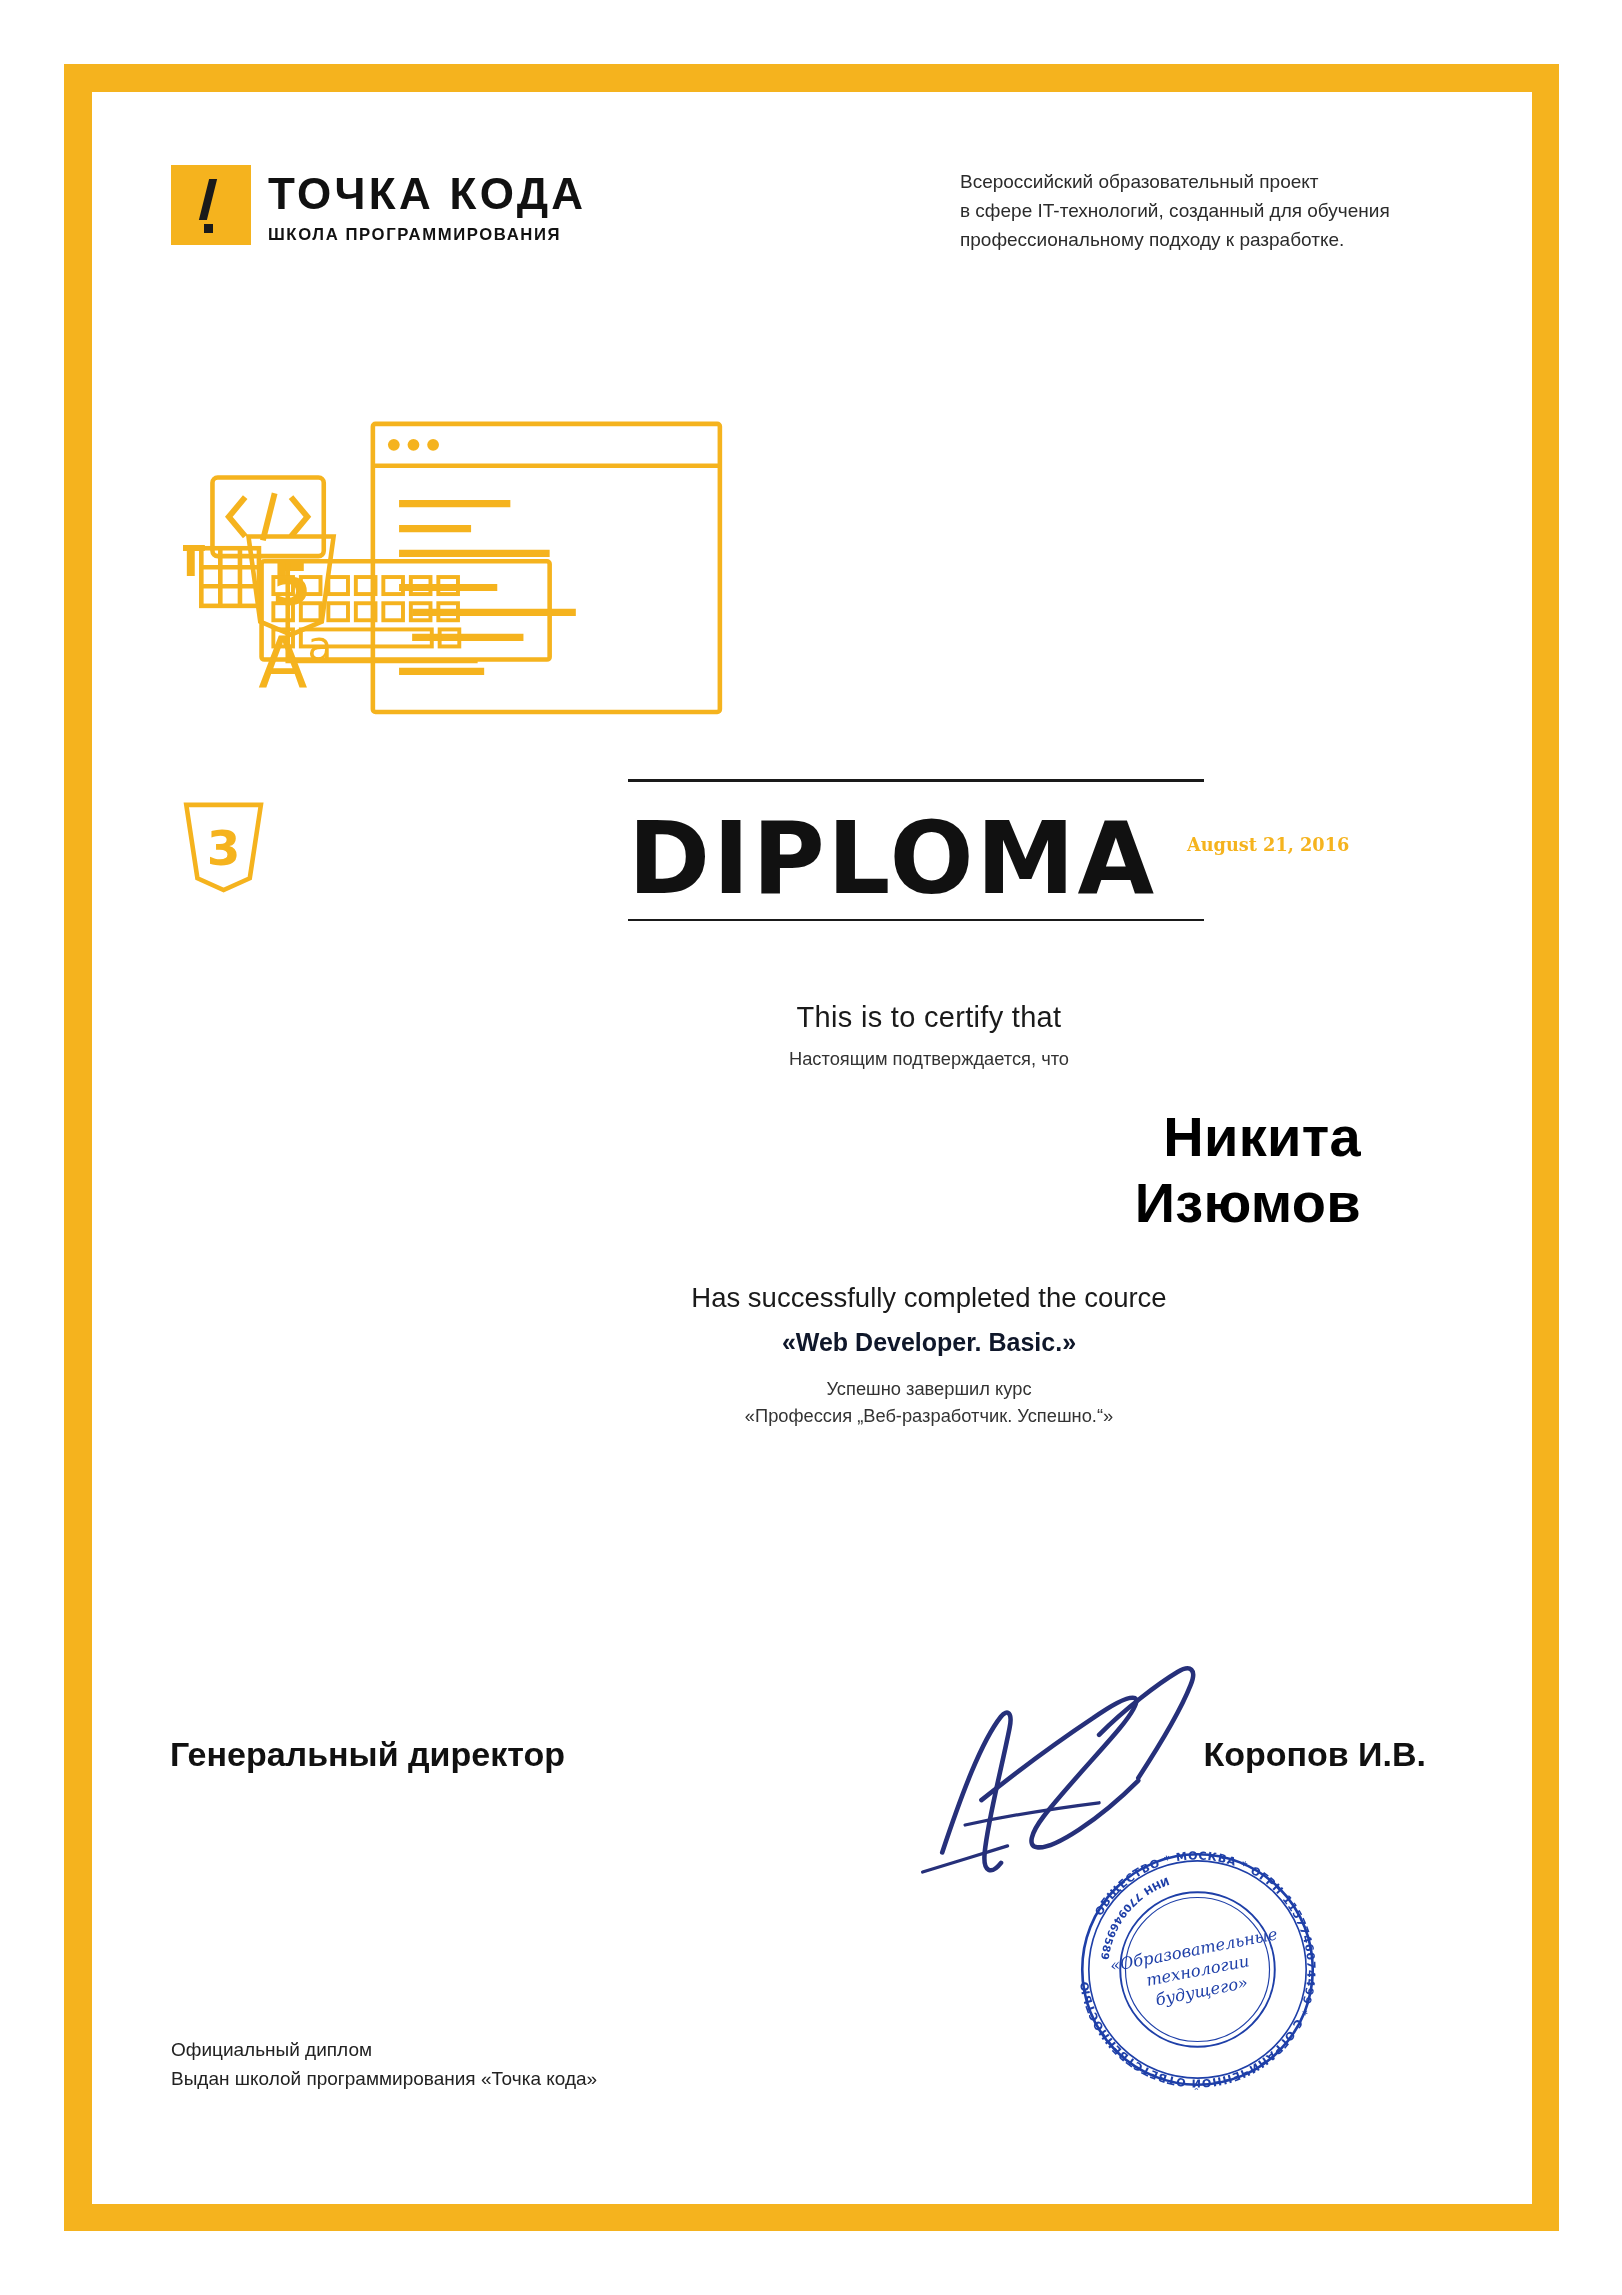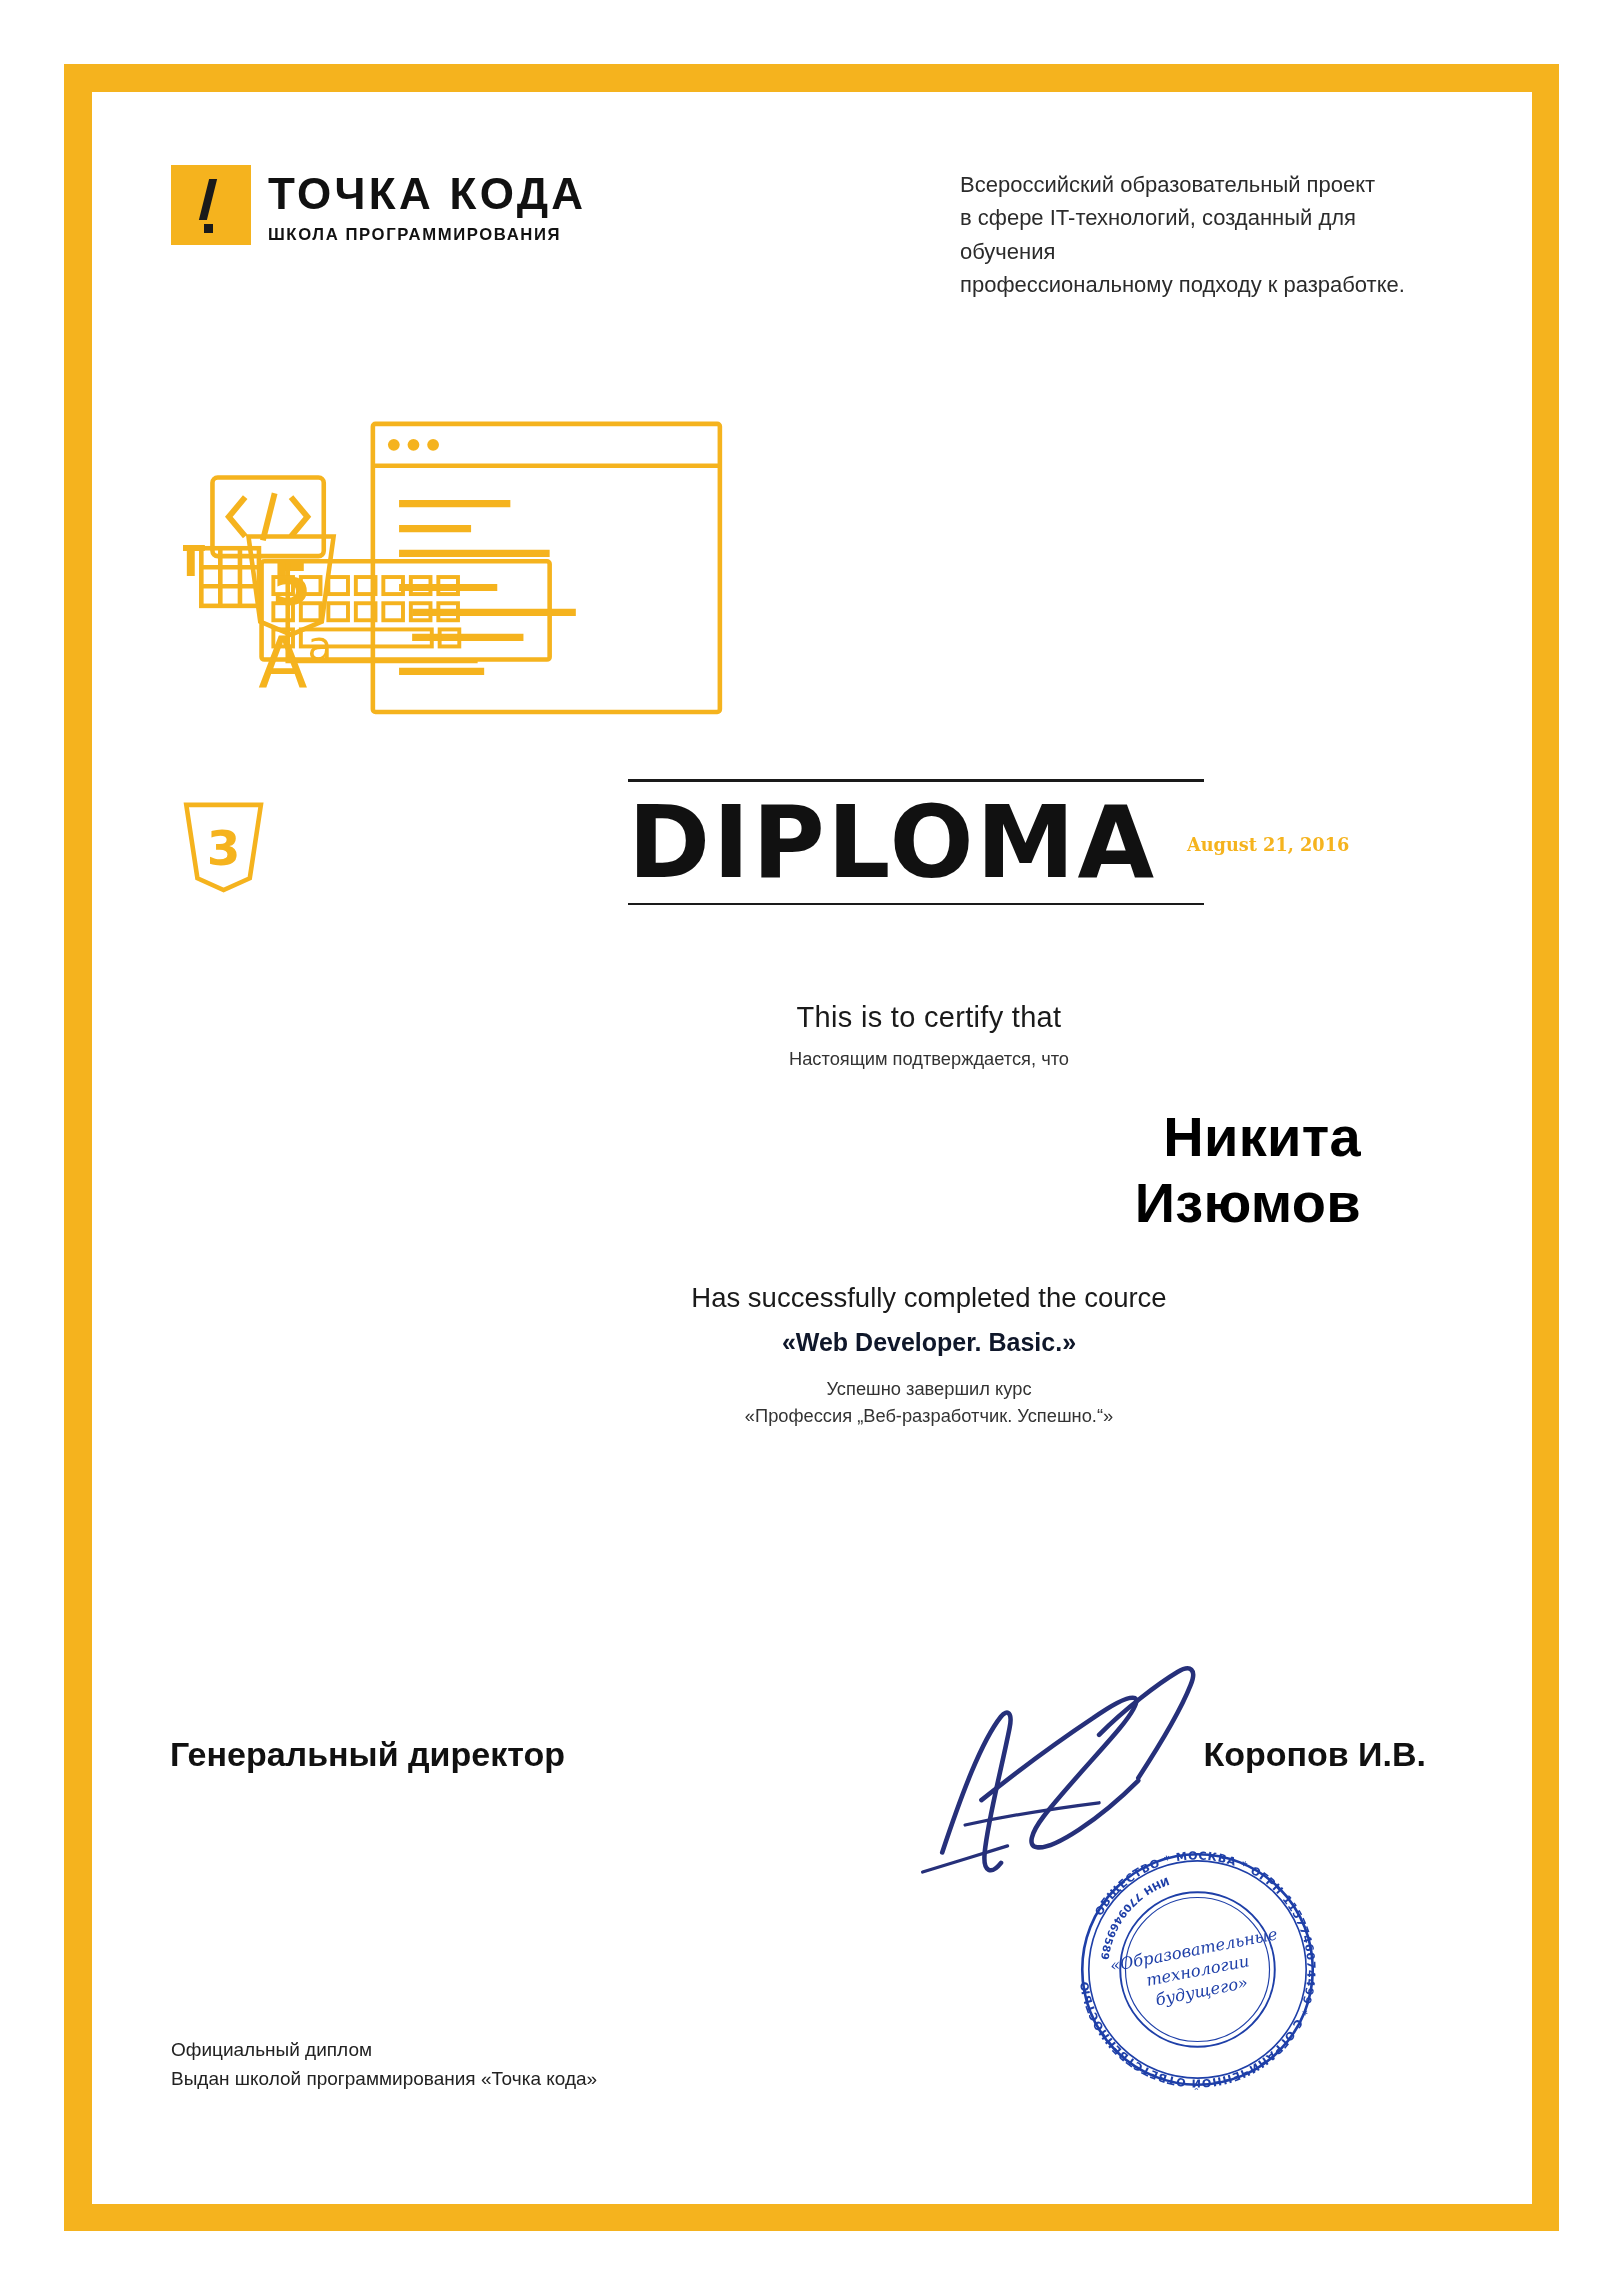--- a/index.html
+++ b/index.html
@@ -96,21 +96,21 @@
     letter-spacing: 1.6px;
     color: #111111;
     margin-top: 9.2px;
     white-space: nowrap;
   }
 
   .header-desc {
     position: absolute;
     left: 789px;
     top: 3.9px;
-    font-size: 22px;
+    font-size: 19px;
     line-height: 1.52;
     color: #2b2b2b;
     white-space: pre-line;
   }
 
   
   .illustration {
     position: absolute;
     left: 183px;
     top: 412px;
@@ -131,20 +131,21 @@
     background: #1a1a1a;
   }
   .diploma-word {
     font-size: 99px;
     font-weight: bold;
     letter-spacing: 2.6px;
     color: #111111;
     line-height: 1.12;
     padding: 6.5px 0 3.9px 0;
     font-family: "DejaVu Sans", sans-serif;
+    margin-top: 16px;
   }
   .diploma-date {
     position: absolute;
     left: 559px;
     top: 55px;
     font-size: 17.7px;
     font-weight: bold;
     color: #F5B31E;
     font-family: "DejaVu Serif", serif;
     white-space: nowrap;

